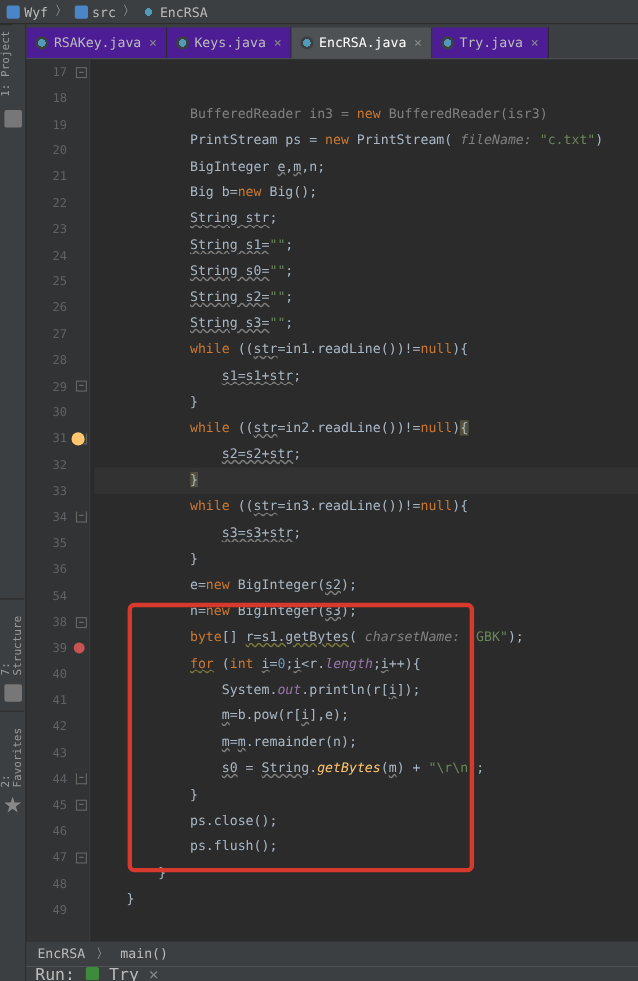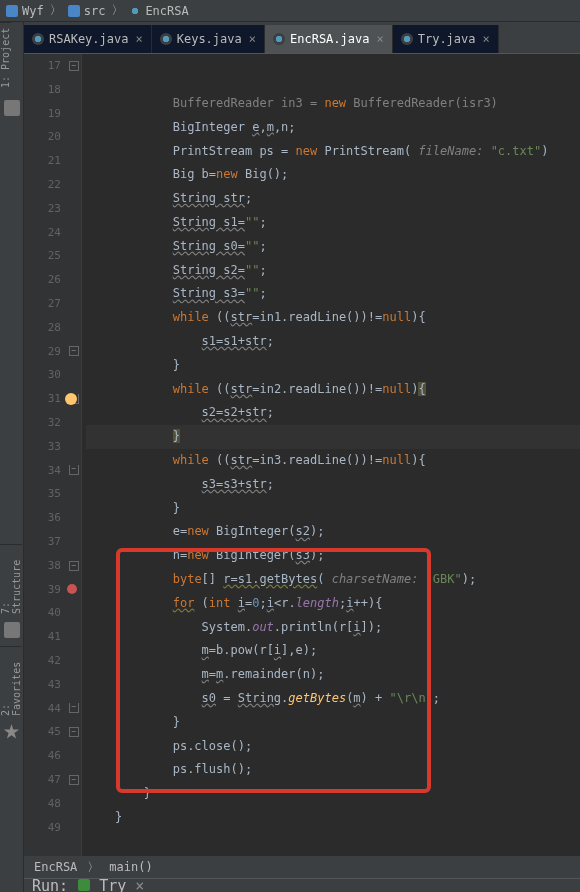--- a/index.html
+++ b/index.html
@@ -6,21 +6,21 @@
 body { font-family:'Consolas','Monaco',monospace; font-size:12px; background:#2b2b2b; color:#a9b7c6; width:580px; height:892px; overflow:hidden; position:relative; }
 .topbar { height:22px; display:flex; align-items:center; padding:0 6px; background:#3c3f41; border-bottom:1px solid #2b2b2b; }
 .crumb { display:flex; align-items:center; gap:4px; margin-right:6px; color:#bbb; }
 .pico { width:12px; height:12px; display:inline-block; }
 .folder-icon { background:#4a86c7; border-radius:2px; }
 .java-icon { border-radius:50%; background:radial-gradient(circle,#519aba 40%,#3c3f41 41%); }
 .leftrail { position:absolute; left:0; top:22px; width:24px; bottom:0; background:#3c3f41; border-right:1px solid #2b2b2b; }
 .railitem { height:70px; display:flex; align-items:center; justify-content:center; writing-mode:vertical-rl; transform:rotate(180deg); font-size:10px; color:#999; cursor:pointer; border-bottom:1px solid #2b2b2b; }
 .railicon { width:16px; height:16px; margin:8px auto; background:#777; border-radius:2px; display:block; }
 .tabs { position:absolute; left:24px; top:22px; right:0; height:32px; background:#3c3f41; display:flex; align-items:flex-end; border-bottom:1px solid #515658; overflow:hidden; }
-.tab { height:28px; padding:0 6px 0 8px; display:flex; align-items:center; gap:5px; background:#0f172a; border-right:1px solid #2b2b2b; color:#bbb; cursor:pointer; font-size:12px; white-space:nowrap; }
+.tab { height:28px; padding:0 6px 0 8px; display:flex; align-items:center; gap:5px; background:#4c1d95; border-right:1px solid #2b2b2b; color:#bbb; cursor:pointer; font-size:12px; white-space:nowrap; }
 .tab.active { background:#4e5254; color:#fff; }
 .tab .x { color:#888; font-size:12px; padding:0 2px; }
 .editor { position:absolute; left:24px; top:54px; right:0; bottom:36px; background:#2b2b2b; overflow:hidden; }
 .gutter { position:absolute; left:0; top:0; width:58px; height:100%; background:#313335; border-right:1px solid #3b3b3b; }
 .ln { height:23.8px; line-height:23.8px; text-align:right; padding-right:20px; color:#606366; font-size:11px; position:relative; }
 .fold { position:absolute; right:2px; top:50%; transform:translateY(-50%); width:10px; height:10px; border:1px solid #666; font-size:8px; line-height:8px; text-align:center; color:#888; }
 .bp { position:absolute; right:4px; top:50%; transform:translateY(-50%); width:10px; height:10px; border-radius:50%; background:#c75450; }
 .bulb { position:absolute; right:4px; top:50%; transform:translateY(-50%); width:12px; height:12px; border-radius:50%; background:#ffc66d; }
 .code { position:absolute; left:58px; top:0; right:0; height:100%; padding-left:4px;margin-top:38px; }
 .line { height:23.8px; line-height:23.8px; white-space:pre; position:relative; }
@@ -113,38 +113,38 @@
       <div class="ln">27</div>
       <div class="ln">28</div>
       <div class="ln">29<span class="fold">−</span></div>
       <div class="ln">30</div>
       <div class="ln">31<span class="fold" style="border-top: none;">−</span><span class="bulb"></span></div>
       <div class="ln">32</div>
       <div class="ln">33</div>
       <div class="ln">34<span class="fold" style="border-top: none;">−</span></div>
       <div class="ln">35</div>
       <div class="ln">36</div>
-      <div class="ln">37</div>
+      <div class="ln">54</div>
       <div class="ln">38<span class="fold">−</span></div>
       <div class="ln">39<span class="bp"></span></div>
       <div class="ln">40</div>
       <div class="ln">41</div>
       <div class="ln">42</div>
       <div class="ln">43</div>
       <div class="ln">44<span class="fold" style="border-top: none;">−</span></div>
       <div class="ln">45<span class="fold">−</span></div>
       <div class="ln">46</div>
       <div class="ln">47<span class="fold">−</span></div>
       <div class="ln">48</div>
       <div class="ln">49</div>
     </div>
   <div class="code" id="code">
       <div class="line">            <span class="unuse">BufferedReader in3 = <span class="kw">new</span> BufferedReader(isr3)</span></div>
+      <div class="line">            PrintStream ps = <span class="kw">new</span> PrintStream( <span class="ann">fileName:</span> <span class="str">"c.txt"</span>)</div>
       <div class="line">            BigInteger <span class="und">e</span>,<span class="und">m</span>,n;</div>
-      <div class="line">            PrintStream ps = <span class="kw">new</span> PrintStream( <span class="ann">fileName:</span> <span class="str">"c.txt"</span>)</div>
       <div class="line">            Big b=<span class="kw">new</span> Big();</div>
       <div class="line">            <span class="und">String str</span>;</div>
       <div class="line">            <span class="und">String s1=</span><span class="str">""</span>;</div>
       <div class="line">            <span class="und">String s0=</span><span class="str">""</span>;</div>
       <div class="line">            <span class="und">String s2=</span><span class="str">""</span>;</div>
       <div class="line">            <span class="und">String s3=</span><span class="str">""</span>;</div>
       <div class="line">            <span class="kw">while</span> ((<span class="und">str</span>=in1.readLine())!=<span class="kw">null</span>){</div>
       <div class="line">                <span class="und">s1=s1+str</span>;</div>
       <div class="line">            }</div>
       <div class="line">            <span class="kw">while</span> ((<span class="und">str</span>=in2.readLine())!=<span class="kw">null</span>)<span class="warnbg">{</span></div>

